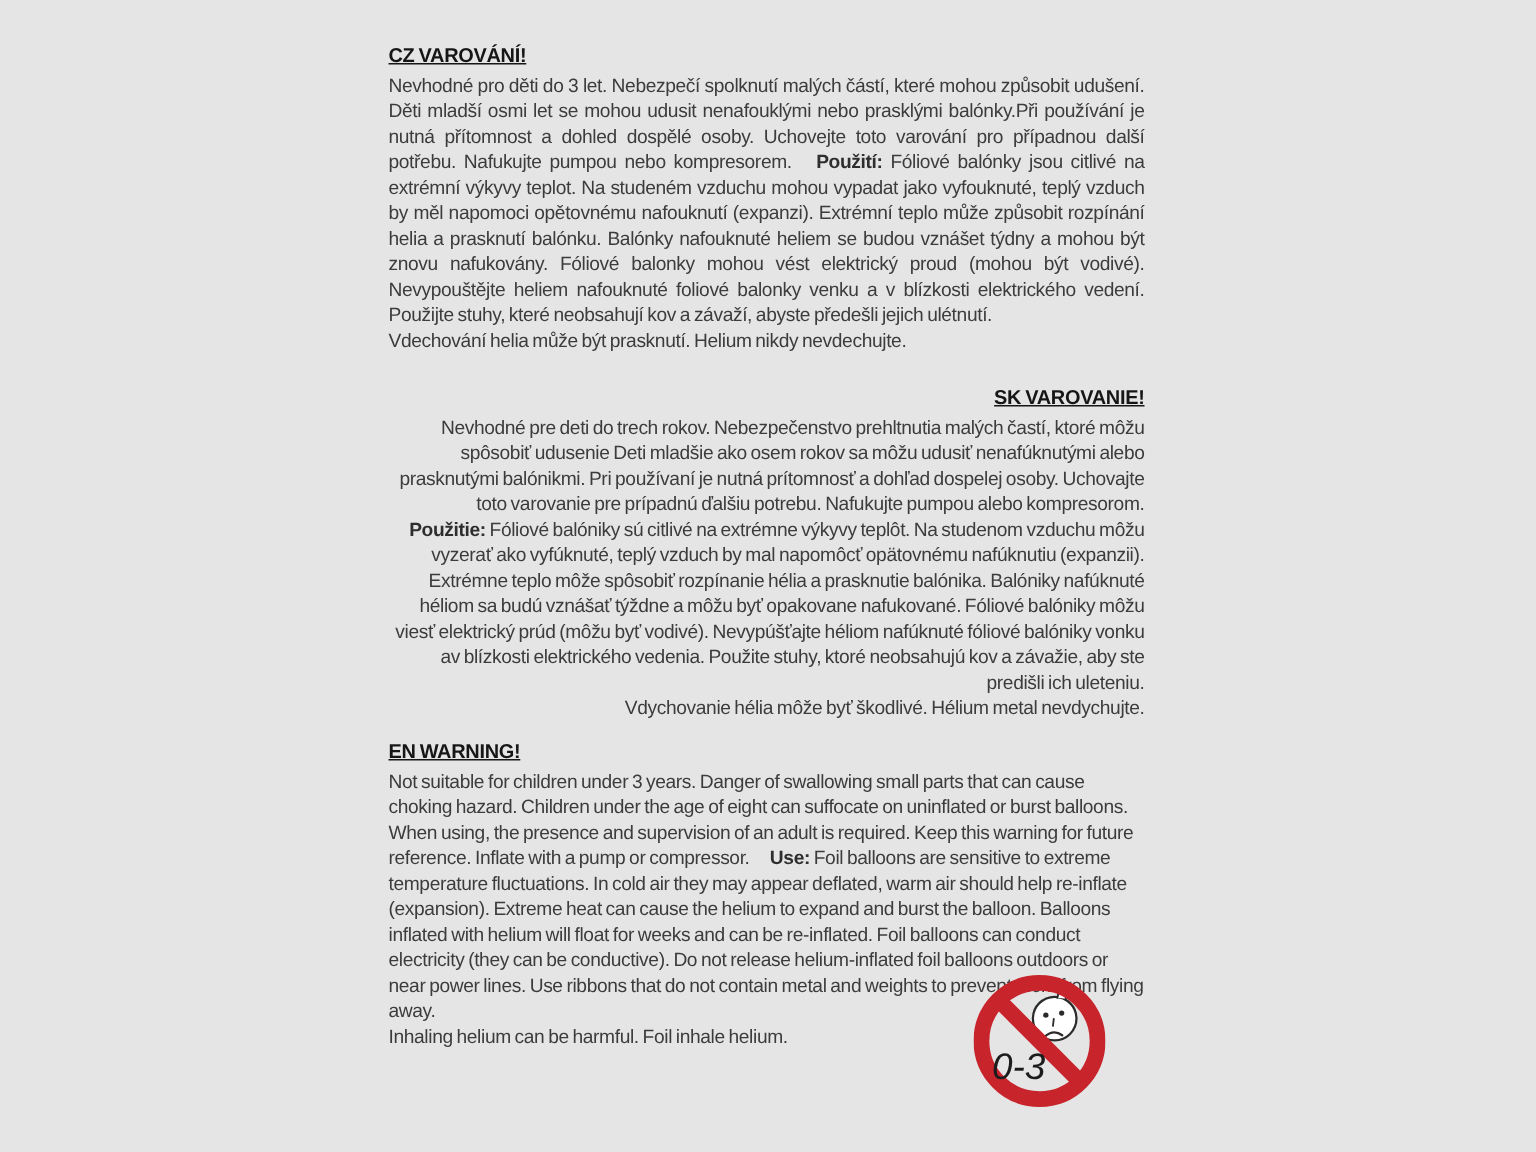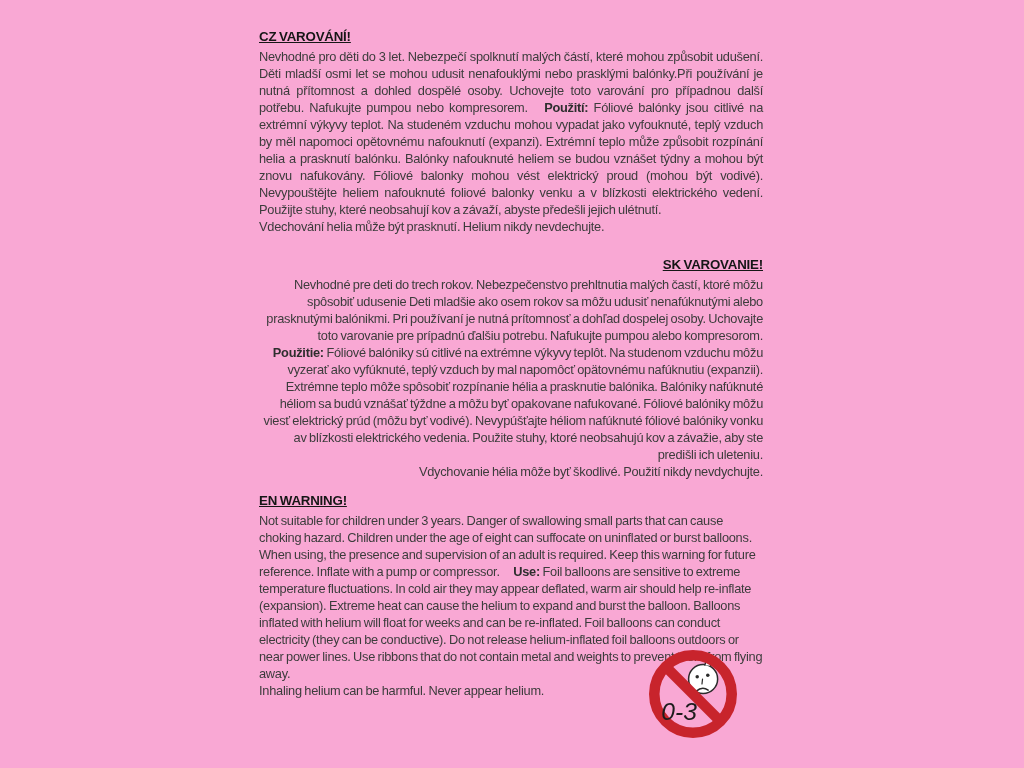--- a/index.html
+++ b/index.html
@@ -10,21 +10,21 @@
   body {
     width: 1024px;
     height: 768px;
     position: relative;
     font-family: "Liberation Sans", sans-serif;
     overflow: hidden;
   }
   .page {
     position: absolute;
     inset: 0;
-    background: #f9a8d4;
+    background: #e5e5e5;
   }
   .content {
     position: absolute;
     left: 259px;
     top: 28px;
     width: 504px;
     color: #3c3c3c;
     font-size: 12.8px;
     line-height: 17px;
     letter-spacing: -0.25px;
@@ -80,27 +80,27 @@
 
     <div class="section" id="sec-cz">
       <h2 class="heading">CZ VAROVÁNÍ!</h2>
       <p class="body-text justified"><span>Nevhodné pro děti do 3 let. Nebezpečí spolknutí malých částí, které mohou způsobit udušení. Děti mladší osmi let se mohou udusit nenafouklými nebo prasklými balónky.Při používání je nutná přítomnost a dohled dospělé osoby. Uchovejte toto varování pro případnou další potřebu. Nafukujte pumpou nebo kompresorem. </span><span class="body-bold">Použití:</span><span> Fóliové balónky jsou citlivé na extrémní výkyvy teplot. Na studeném vzduchu mohou vypadat jako vyfouknuté, teplý vzduch by měl napomoci opětovnému nafouknutí (expanzi). Extrémní teplo může způsobit rozpínání helia a prasknutí balónku. Balónky nafouknuté heliem se budou vznášet týdny a mohou být znovu nafukovány. Fóliové balonky mohou vést elektrický proud (mohou být vodivé). Nevypouštějte heliem nafouknuté foliové balonky venku a v blízkosti elektrického vedení. Použijte stuhy, které neobsahují kov a závaží, abyste předešli jejich ulétnutí.</span></p>
       <p class="note">Vdechování helia může být prasknutí. Helium nikdy nevdechujte.</p>
     </div>
 
     <div class="section" id="sec-sk">
       <h2 class="heading">SK VAROVANIE!</h2>
       <p class="body-text"><span>Nevhodné pre deti do trech rokov. Nebezpečenstvo prehltnutia malých častí, ktoré môžu spôsobiť udusenie Deti mladšie ako osem rokov sa môžu udusiť nenafúknutými alebo prasknutými balónikmi. Pri používaní je nutná prítomnosť a dohľad dospelej osoby. Uchovajte toto varovanie pre prípadnú ďalšiu potrebu. Nafukujte pumpou alebo kompresorom. </span><span class="body-bold">Použitie:</span><span> Fóliové balóniky sú citlivé na extrémne výkyvy teplôt. Na studenom vzduchu môžu vyzerať ako vyfúknuté, teplý vzduch by mal napomôcť opätovnému nafúknutiu (expanzii). Extrémne teplo môže spôsobiť rozpínanie hélia a prasknutie balónika. Balóniky nafúknuté héliom sa budú vznášať týždne a môžu byť opakovane nafukované. Fóliové balóniky môžu viesť elektrický prúd (môžu byť vodivé). Nevypúšťajte héliom nafúknuté fóliové balóniky vonku av blízkosti elektrického vedenia. Použite stuhy, ktoré neobsahujú kov a závažie, aby ste predišli ich uleteniu.</span></p>
-      <p class="note">Vdychovanie hélia môže byť škodlivé. Použití nikdy nevdychujte.</p>
+      <p class="note">Vdychovanie hélia môže byť škodlivé. Hélium metal nevdychujte.</p>
     </div>
 
     <div class="section" id="sec-en">
       <h2 class="heading">EN WARNING!</h2>
       <p class="body-text"><span>Not suitable for children under 3 years. Danger of swallowing small parts that can cause choking hazard. Children under the age of eight can suffocate on uninflated or burst balloons. When using, the presence and supervision of an adult is required. Keep this warning for future reference. Inflate with a pump or compressor. </span><span class="body-bold">Use:</span><span> Foil balloons are sensitive to extreme temperature fluctuations. In cold air they may appear deflated, warm air should help re-inflate (expansion). Extreme heat can cause the helium to expand and burst the balloon. Balloons inflated with helium will float for weeks and can be re-inflated. Foil balloons can conduct electricity (they can be conductive). Do not release helium-inflated foil balloons outdoors or near power lines. Use ribbons that do not contain metal and weights to prevent them from flying away.</span></p>
-      <p class="note">Inhaling helium can be harmful. Never appear helium.</p>
+      <p class="note">Inhaling helium can be harmful. Foil inhale helium.</p>
     </div>
 
   </div>
 
   <div class="icon-wrap">
     <svg viewBox="0 0 100 100" width="88" height="88" xmlns="http://www.w3.org/2000/svg">
       <g>
         <circle cx="61.5" cy="33" r="16.5" fill="#ffffff" stroke="#2b2b2b" stroke-width="1.7"></circle>
         <path d="M63.5 17.2 C 64.2 11.6 67.2 8.8 71.8 8.0 C 69.7 11.4 70.3 14.8 69.9 18.0" fill="#ffffff" stroke="#2b2b2b" stroke-width="1.5" stroke-linecap="round" stroke-linejoin="round"></path>
         <circle cx="54.8" cy="30.4" r="2" fill="#2b2b2b"></circle>

